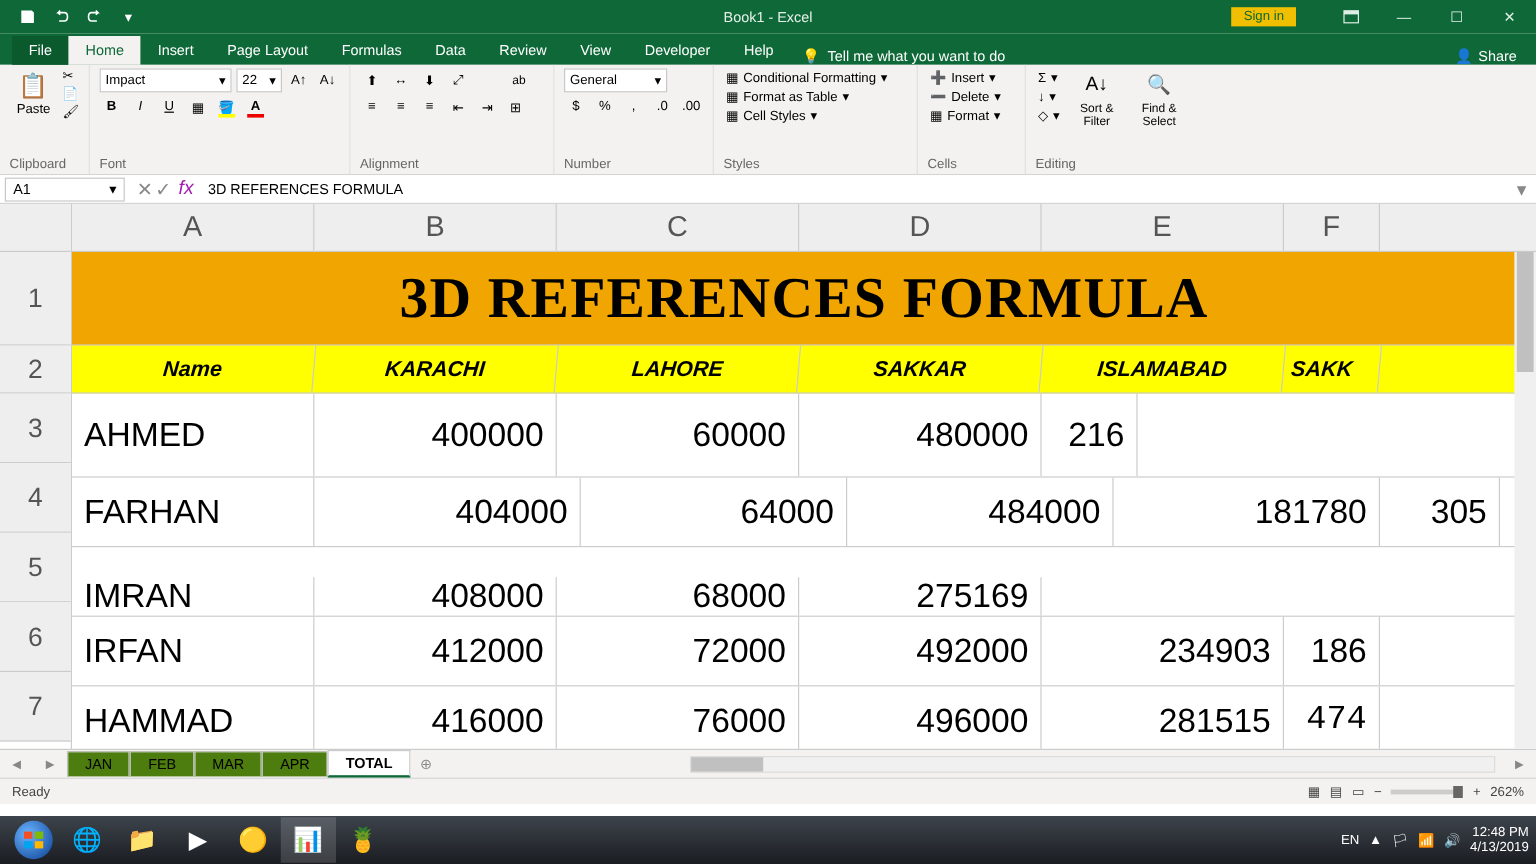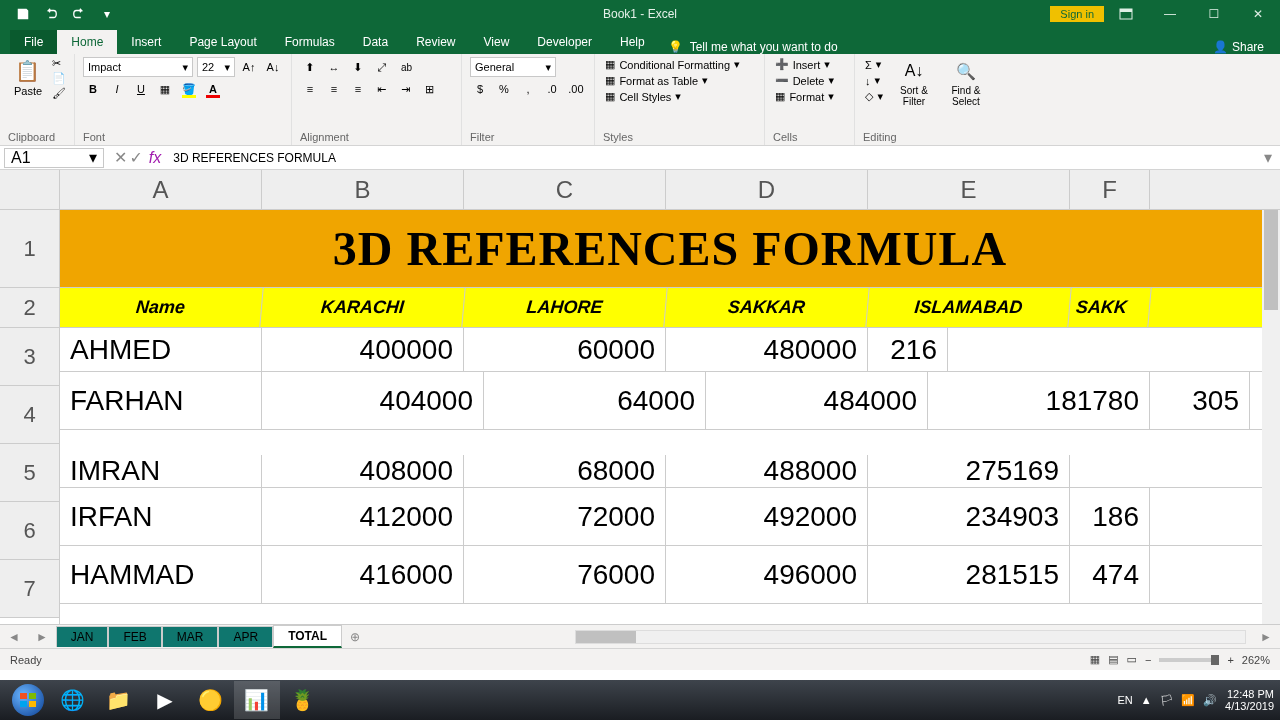--- a/index.html
+++ b/index.html
@@ -3,63 +3,63 @@
 <meta charset="utf-8">
 <style>
 * { margin:0; padding:0; box-sizing:border-box; font-family:"Segoe UI",Arial,sans-serif; }
 body { width:1280px; height:720px; overflow:hidden; background:#fff; position:relative; }
 .titlebar { height:28px; background:#0e6838; color:#fff; display:flex; align-items:center; font-size:12px; position:relative; }
 .titlebar .qat { display:flex; gap:2px; margin-left:10px; align-items:center; }
 .titlebar .qat span { width:26px; height:20px; display:flex; align-items:center; justify-content:center; cursor:pointer; }
 .titlebar .title { position:absolute; left:50%; transform:translateX(-50%); font-size:12px; color:#e5f0e9; }
 .titlebar .win { margin-left:auto; display:flex; gap:0; align-items:center; }
 .titlebar .win .btn { width:44px; height:28px; display:flex; align-items:center; justify-content:center; color:#dfefe5; }
-.titlebar .signin { background:#f0c000; color:#0e6838; padding:2px 10px; font-size:11px; margin-right:0; }
+.titlebar .signin { background:#f0c000; color:#0e6838; padding:2px 10px; font-size:11px; margin-right:24px; }
 .ribbon-tabs { height:26px; background:#0e6838; display:flex; align-items:flex-end; padding-left:10px; }
 .ribbon-tabs .tab { padding:5px 14px 5px; font-size:12px; color:#fff; cursor:pointer; }
 .ribbon-tabs .tab.file { background:#0a5a2e; }
 .ribbon-tabs .tab.active { background:#f3f2f1; color:#0e6838; }
 .ribbon-tabs .tell { display:flex; align-items:center; color:#fff; font-size:12px; gap:6px; margin-left:10px; }
 .ribbon-tabs .share { margin-left:auto; margin-right:16px; color:#fff; font-size:12px; display:flex; align-items:center; gap:4px; }
 .ribbon { height:92px; background:#f3f2f1; border-bottom:1px solid #d4d4d4; display:flex; font-size:11px; }
 .group { border-right:1px solid #e1e1e1; padding:3px 8px 2px; display:flex; flex-direction:column; justify-content:space-between; }
 .group-label { font-size:11px; color:#666; margin-top:2px; }
 .paste-block { display:flex; gap:4px; }
 .clip-side { display:flex; flex-direction:column; gap:2px; }
 .clip-side span { display:flex; align-items:center; gap:4px; }
 .big-btn { display:flex; flex-direction:column; align-items:center; width:40px; cursor:pointer; }
 .big-btn .ico { width:28px; height:28px; display:flex; align-items:center; justify-content:center; font-size:20px; }
 .row { display:flex; gap:4px; align-items:center; margin-bottom:2px; }
 .font-combo { border:1px solid #c8c8c8; background:#fff; font-size:11px; padding:1px 4px; height:20px; display:flex; align-items:center; justify-content:space-between; }
 .icon-btn { width:20px; height:20px; border:1px solid transparent; display:flex; align-items:center; justify-content:center; cursor:pointer; }
 .styles-col { display:flex; flex-direction:column; gap:1px; }
 .styles-col div { display:flex; align-items:center; gap:4px; cursor:pointer; padding:1px 2px; }
 .namebox-row { height:24px; border-bottom:1px solid #d4d4d4; display:flex; align-items:center; background:#fff; }
-.namebox { width:100px; border:1px solid #c8c8c8; margin:0 4px; padding:1px 6px; font-size:16px; height:20px; display:flex; align-items:center; justify-content:space-between; }
+.namebox { width:100px; border:1px solid #c8c8c8; margin:0 4px; padding:1px 6px; font-size:12px; height:20px; display:flex; align-items:center; justify-content:space-between; }
 .fx-btns { display:flex; gap:2px; margin:0 6px; color:#888; }
 .fx-label { font-style:italic; color:#a21caf; margin-right:6px; }
 .formula-bar { flex:1; font-size:12px; padding:0 6px; }
 .grid-area { position:relative; height:454px; display:flex; }
 .row-headers { width:60px; border-right:1px solid #ccc; }
 .corner { height:40px; background:#eee; border-bottom:1px solid #ccc; }
 .rh { height:40px; border-bottom:1px solid #ccc; display:flex; align-items:center; justify-content:center; font-size:22px; color:#555; background:#eee; }
 .rh1 { height:78px; }
 .grid-body { flex:1; overflow:hidden; position:relative; }
 .col-headers { height:40px; display:flex; background:#eee; border-bottom:1px solid #ccc; }
 .ch { width:202px; flex-shrink:0; border-right:1px solid #ccc; display:flex; align-items:center; justify-content:center; font-size:24px; color:#555; }
 .cell-row { display:flex; height:40px; border-bottom:1px solid #ccc; }
 .cell { width:202px; flex-shrink:0; border-right:1px solid #ccc; display:flex; align-items:center; padding:0 10px; font-size:28px; font-family:Impact,Arial; }
 .cell.num { justify-content:flex-end; }
 .title-row { height:78px; background:#f0a500; display:flex; border-bottom:1px solid #ccc; }
 .title-cell { flex:1; display:flex; align-items:center; justify-content:center; font-family:Impact; font-size:48px; font-weight:bold; letter-spacing:1px; }
 .hdr-row { height:40px; background:#ffff00; display:flex; border-bottom:1px solid #ccc; }
 .hdr-cell { width:202px; flex-shrink:0; border-right:1px solid #ccc; display:flex; align-items:center; justify-content:center; font-size:18px; font-style:italic; font-weight:bold; transform:skewX(-5deg); }
 .sheet-tabs { height:24px; border-top:1px solid #ccc; display:flex; align-items:center; background:#f3f2f1; font-size:12px; }
 .sheet-tabs .nav { padding:0 8px; color:#888; }
-.stab { padding:3px 14px; border:1px solid #ccc; border-bottom:none; background:#0f766e; cursor:pointer; }
+.stab { padding:3px 14px; border:1px solid #ccc; border-bottom:none; background:#4d7c0f; cursor:pointer; }
 .stab.active { background:#fff; font-weight:bold; border-bottom:2px solid #0e6838; }
 .status-bar { height:22px; background:#f3f2f1; border-top:1px solid #d4d4d4; display:flex; align-items:center; font-size:11px; padding:0 10px; color:#444; }
 .status-bar .right { margin-left:auto; display:flex; align-items:center; gap:8px; }
 .vsb { position:absolute; right:0; top:40px; bottom:0; width:18px; background:#f0f0f0; }
 .vsb .thumb { position:absolute; top:0; left:2px; right:2px; height:100px; background:#c0c0c0; }
 .hsb-track { flex:1; height:14px; background:#f0f0f0; margin:0 6px; position:relative; border:1px solid #ddd; }
 .hsb-thumb { position:absolute; left:0; width:60px; top:0; bottom:0; background:#c0c0c0; }
 .taskbar { position:absolute; bottom:0; left:0; right:0; height:40px; background:linear-gradient(#3e444c,#1a1d22); display:flex; align-items:center; padding:0 6px; }
 .start-orb { width:44px; height:40px; display:flex; align-items:center; justify-content:center; }
 .start-orb .orb { width:32px; height:32px; border-radius:50%; background:radial-gradient(circle at 35% 35%,#6ab5ff,#0a3d91); display:flex; flex-wrap:wrap; align-items:center; justify-content:center; overflow:hidden; }
@@ -184,21 +184,21 @@
     <div class="group-label">Font</div>
   </div>
 
   <div class="group" style="min-width:170px;">
     <div>
       <div class="row">
         <div class="icon-btn">⬆</div>
         <div class="icon-btn">↔</div>
         <div class="icon-btn">⬇</div>
         <div class="icon-btn">⤢</div>
-        <div class="icon-btn" style="width:auto;padding:0 4px;font-size:10px;">ab</div>
+        <div class="icon-btn" style="width:auto;padding:0 4px;font-size:10px;margin-left:26px;">ab</div>
       </div>
       <div class="row">
         <div class="icon-btn">≡</div>
         <div class="icon-btn">≡</div>
         <div class="icon-btn">≡</div>
         <div class="icon-btn">⇤</div>
         <div class="icon-btn">⇥</div>
         <div class="icon-btn" style="width:auto;padding:0 4px;">⊞</div>
       </div>
     </div>
@@ -214,21 +214,21 @@
           </div>
         </div>
       <div class="row">
         <div class="icon-btn">$</div>
         <div class="icon-btn">%</div>
         <div class="icon-btn">,</div>
         <div class="icon-btn">.0</div>
         <div class="icon-btn">.00</div>
       </div>
     </div>
-    <div class="group-label">Filter</div>
+    <div class="group-label">Number</div>
   </div>
 
   <div class="group" style="min-width:170px;">
     <div class="styles-col">
       <div>
           <span>▦</span>
           <span>Conditional Formatting</span>
           <span>▾</span>
         </div>
       <div>
@@ -334,57 +334,56 @@
     </div>
     <div class="hdr-row">
       <div class="hdr-cell">Name</div>
       <div class="hdr-cell">KARACHI</div>
       <div class="hdr-cell">LAHORE</div>
       <div class="hdr-cell">SAKKAR</div>
       <div class="hdr-cell">ISLAMABAD</div>
       <div class="hdr-cell" style="width:80px;justify-content:flex-start;padding-left:6px;">SAKK</div>
     </div>
     <div id="data-rows">
-        <div class="cell-row" style="height: 44px;">
+        <div class="cell-row" style="height: 70px;">
           <div class="cell">AHMED</div>
           <div class="cell num">400000</div>
           <div class="cell num">60000</div>
           <div class="cell num">480000</div>
           <div class="cell num" style="width: 80px;">216</div>
         </div>
         <div class="cell-row" style="height: 58px; gap: 20px;">
           <div class="cell">FARHAN</div>
           <div class="cell num">404000</div>
           <div class="cell num">64000</div>
           <div class="cell num">484000</div>
           <div class="cell num">181780</div>
           <div class="cell num" style="width: 80px;">305</div>
         </div>
         <div class="cell-row" style="height: 58px; align-items: flex-end;">
           <div class="cell">IMRAN</div>
           <div class="cell num">408000</div>
           <div class="cell num">68000</div>
-          <div class="cell num">488000</div>
           <div class="cell num">275169</div>
         </div>
         <div class="cell-row" style="height: 58px;">
           <div class="cell">IRFAN</div>
           <div class="cell num">412000</div>
           <div class="cell num">72000</div>
           <div class="cell num">492000</div>
           <div class="cell num">234903</div>
           <div class="cell num" style="width: 80px;">186</div>
         </div>
         <div class="cell-row" style="height: 58px;">
           <div class="cell">HAMMAD</div>
           <div class="cell num">416000</div>
           <div class="cell num">76000</div>
           <div class="cell num">496000</div>
           <div class="cell num">281515</div>
-          <div class="cell num" style="width: 80px;">474</div>
+          <div class="cell num" style="width: 80px; font-family: Liberation Mono, monospace;">474</div>
         </div>
       </div>
     <div class="vsb">
         <div class="thumb"></div>
       </div>
   </div>
 </div>
 
 <div class="sheet-tabs">
   <div class="nav">◄</div>

